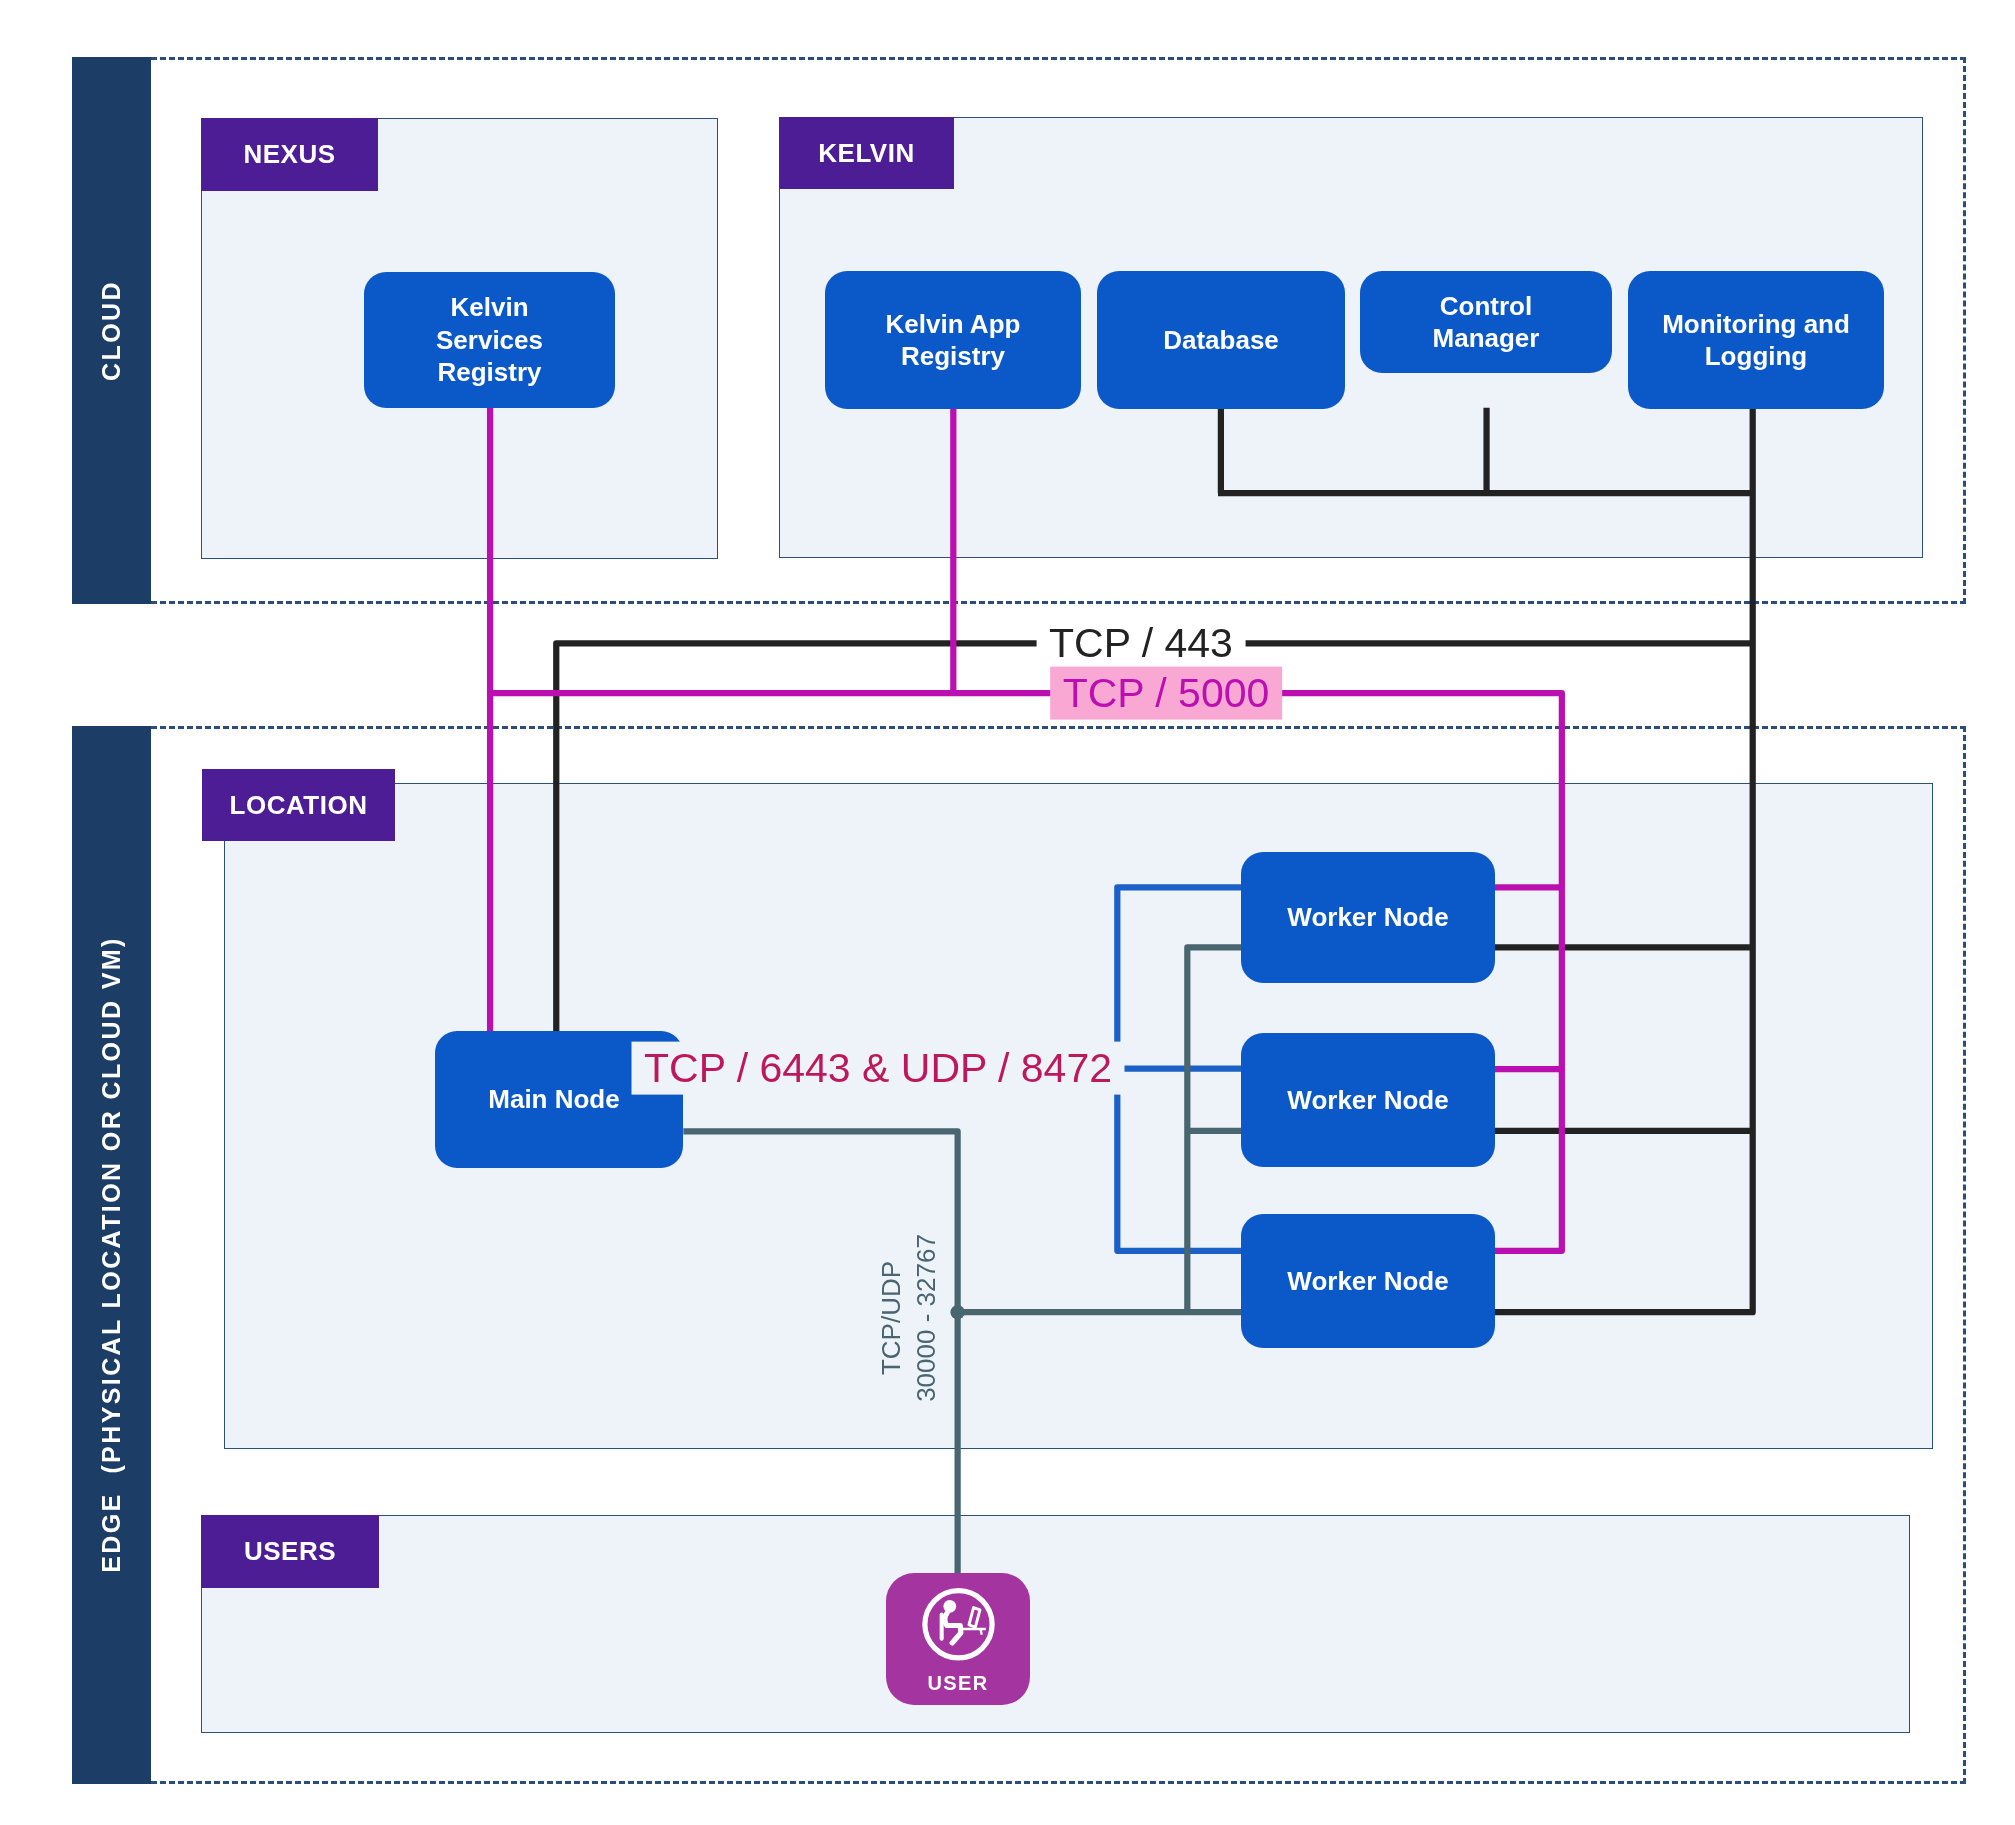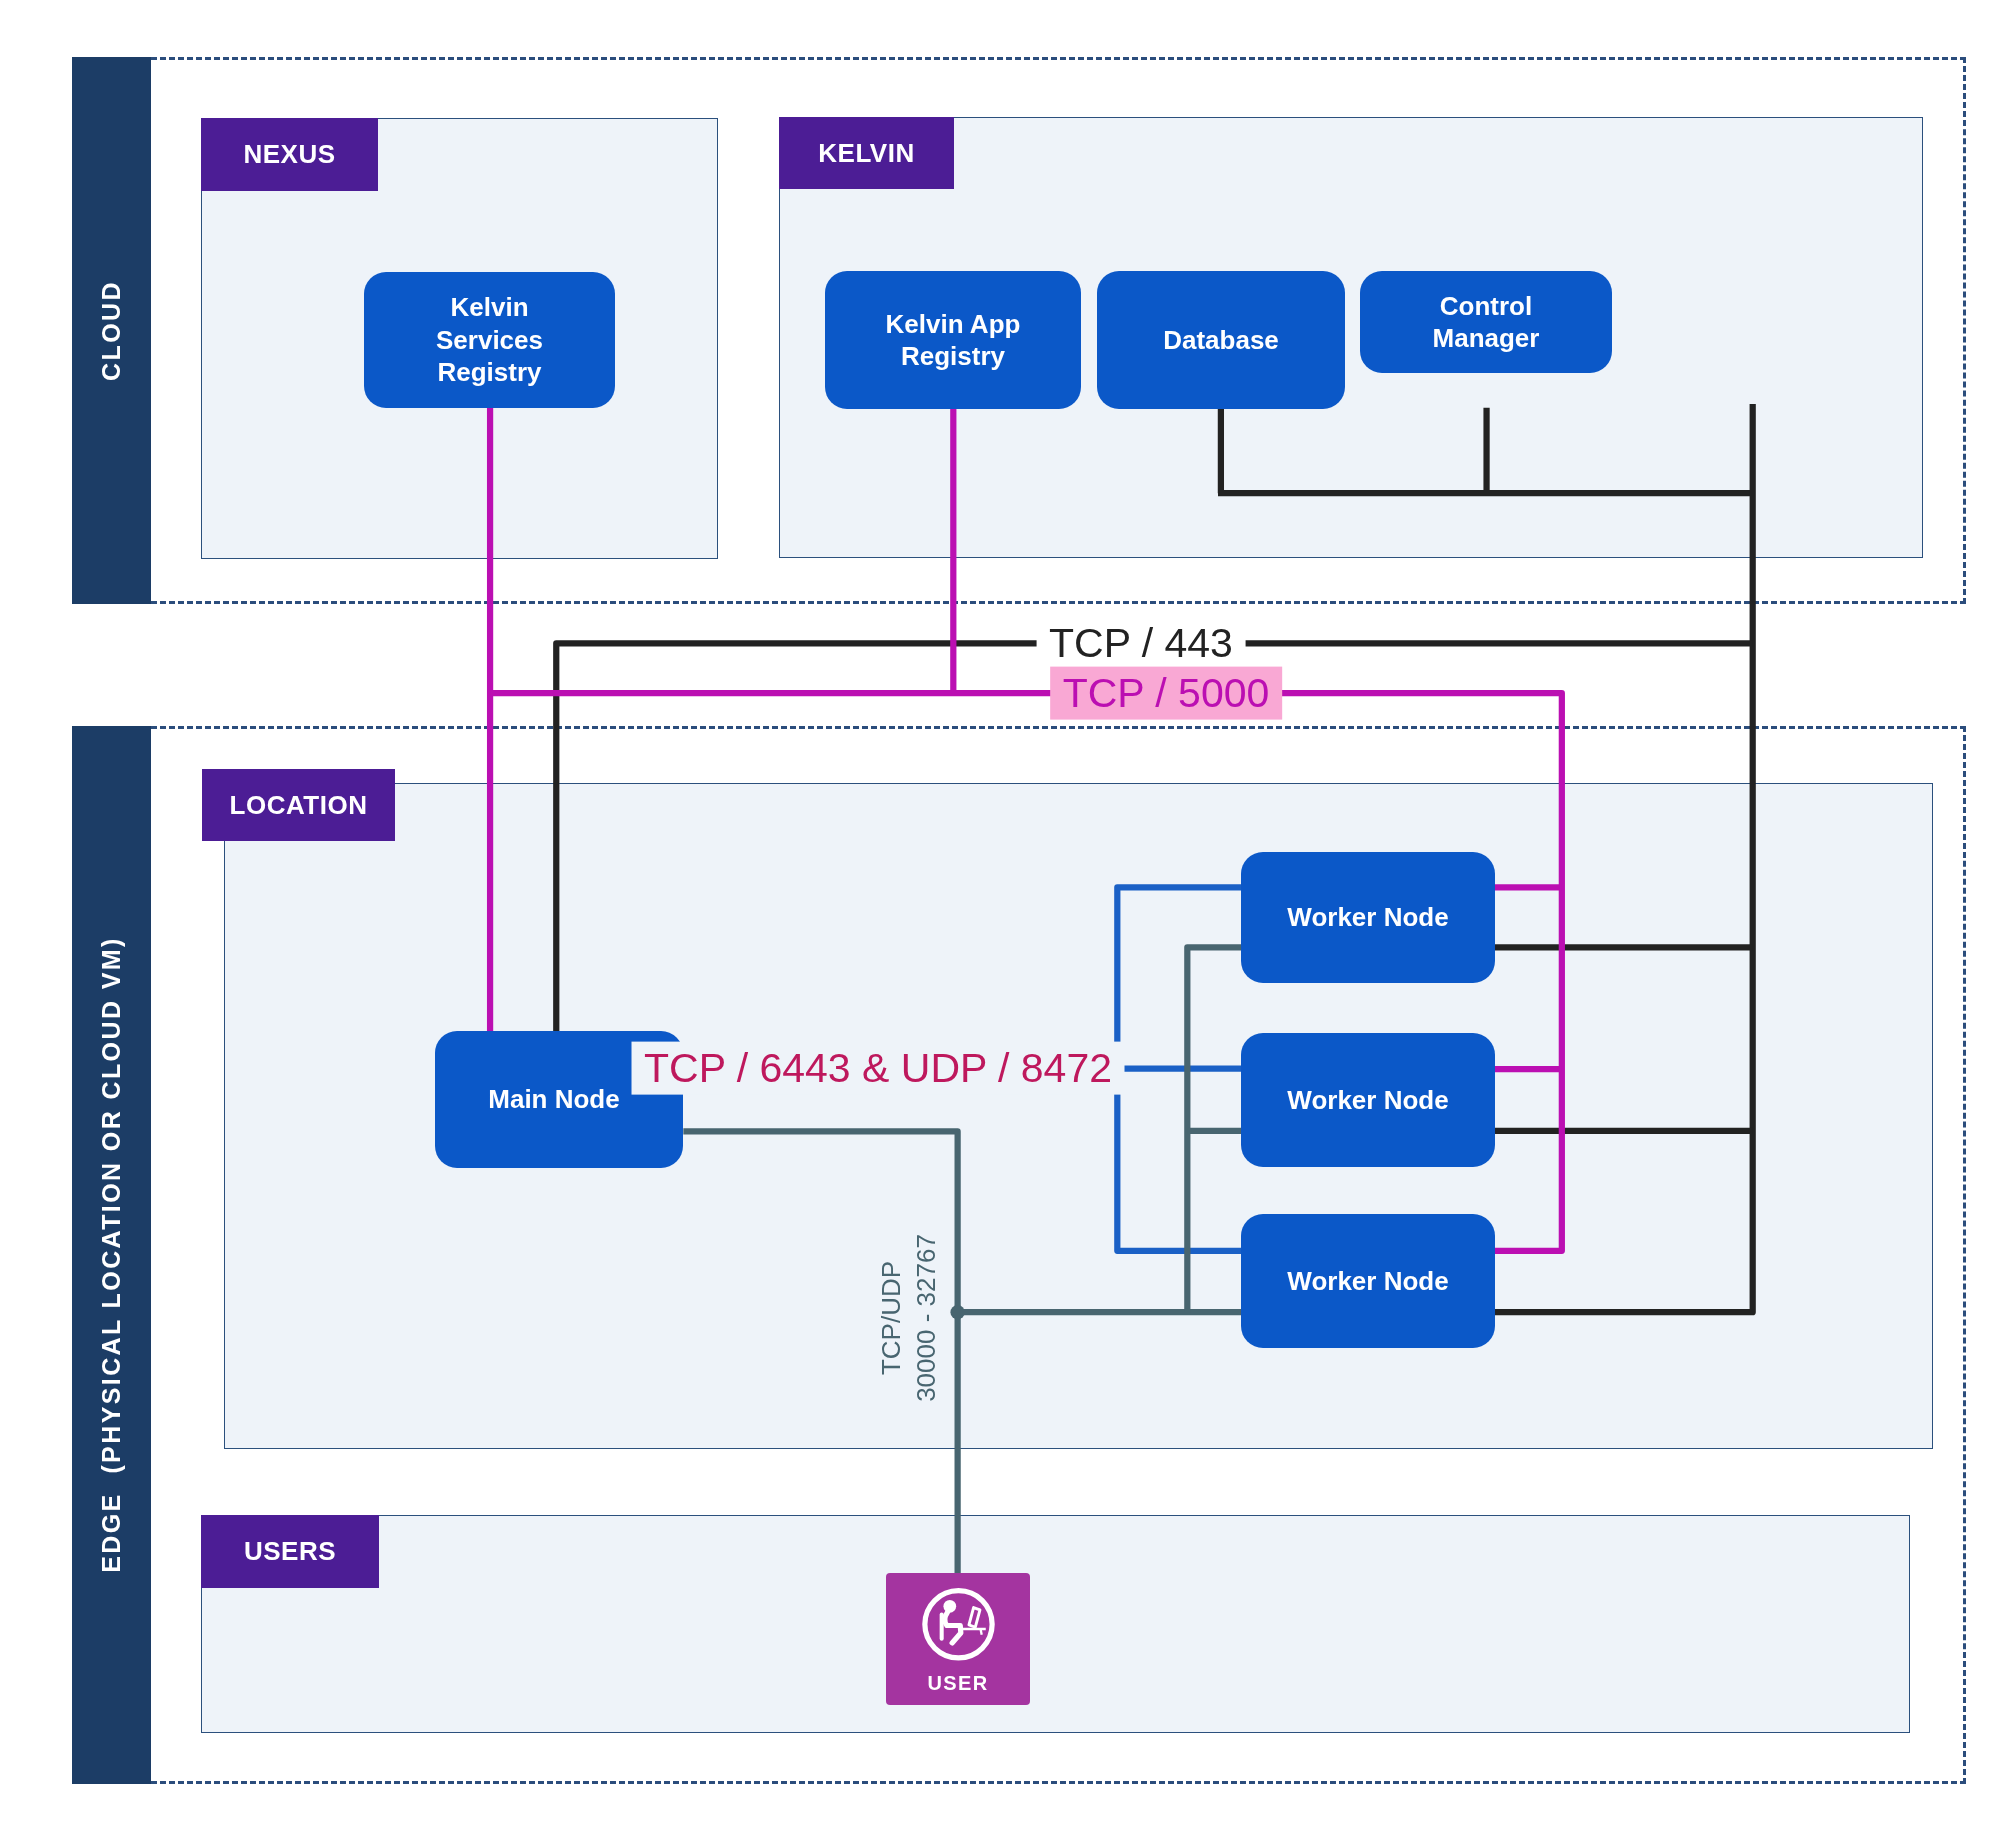--- a/index.html
+++ b/index.html
@@ -18,21 +18,21 @@
        display:flex;align-items:center;justify-content:center;z-index:4;letter-spacing:0.5px;}
   
   .node{position:absolute;background:#0b58c8;border-radius:22px;color:#ffffff;font-weight:bold;
         font-size:26px;line-height:1.25;display:flex;align-items:center;justify-content:center;
         text-align:center;z-index:4;padding:0 34px;box-sizing:border-box;}
   
   #wires{position:absolute;left:0;top:0;z-index:3;}
   
   .linklabel{position:absolute;transform:translate(-50%,-50%);font-size:41px;white-space:pre;
              padding:2.9px 12.5px;z-index:5;}
-  .user-node{position:absolute;background:#a434a0;border-radius:4px;z-index:4;
+  .user-node{position:absolute;background:#a434a0;border-radius:28px;z-index:4;
              display:flex;flex-direction:column;align-items:center;justify-content:flex-start;}
   .user-label{color:#ffffff;font-weight:bold;font-size:20px;letter-spacing:1.4px;margin-top:1px;}
 </style>
 </head>
 <body>
 
 <div id="canvas">
 
   <div class="sidebar" style="left:72px;top:57px;width:79px;height:547px;"></div>
   <div class="vlabel" style="left:-162px;top:291px;width:547px;height:79px;">CLOUD</div>
@@ -82,20 +82,21 @@
   <div class="tab" style="left:201px;top:118px;width:177px;height:73px;">NEXUS</div>
   <div class="tab" style="left:779px;top:117px;width:175px;height:72px;">KELVIN</div>
   <div class="tab" style="left:202px;top:769px;width:193px;height:72px;">LOCATION</div>
   <div class="tab" style="left:201px;top:1515px;width:178px;height:73px;">USERS</div>
 
   <div class="node" style="left:364px;top:272px;width:251px;height:136px;">Kelvin Services Registry</div>
 
   <div class="node" style="left:825px;top:271px;width:256px;height:138px;">Kelvin App Registry</div>
   <div class="node" style="left:1097px;top:271px;width:248px;height:138px;">Database</div>
   <div class="node" style="left:1360px;top:271px;width:252px;height:102px;">Control Manager</div>
+  <div class="node" style="left:1628px;top:271px;width:256px;height:138px;">Monitoring and Logging</div>
 
   <div class="node" style="left:435px;top:1031px;width:248px;height:137px;padding-left:24px;">Main Node</div>
   <div class="node" style="left:1241px;top:852px;width:254px;height:131px;">Worker Node</div>
   <div class="node" style="left:1241px;top:1033px;width:254px;height:134px;">Worker Node</div>
   <div class="node" style="left:1241px;top:1214px;width:254px;height:134px;">Worker Node</div>
 
   <div class="user-node" style="left:886px;top:1573px;width:144px;height:132px;">
     <span style="margin-top:8.6px;">
       <svg width="87" height="87" viewBox="0 0 150 150" fill="none">
         <circle cx="75" cy="73" r="58" stroke="#ffffff" stroke-width="9"></circle>

